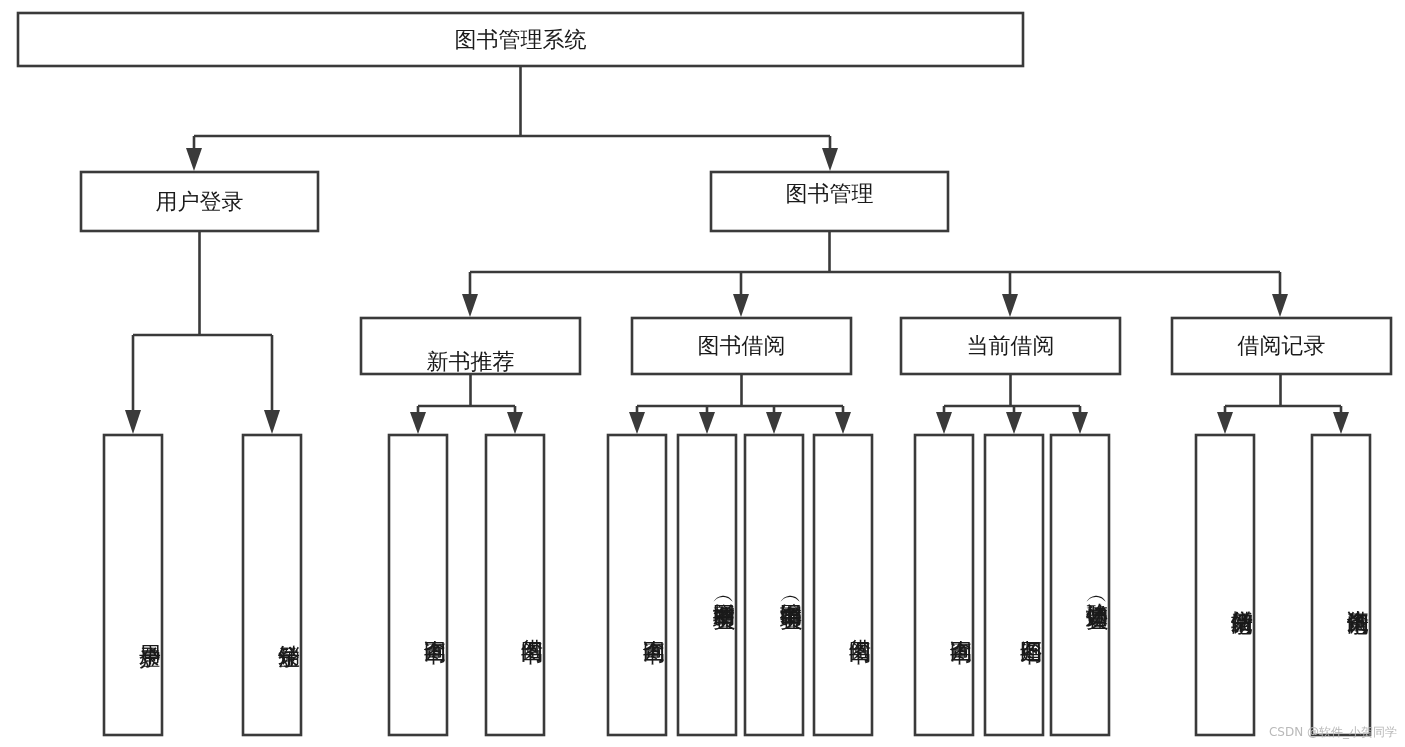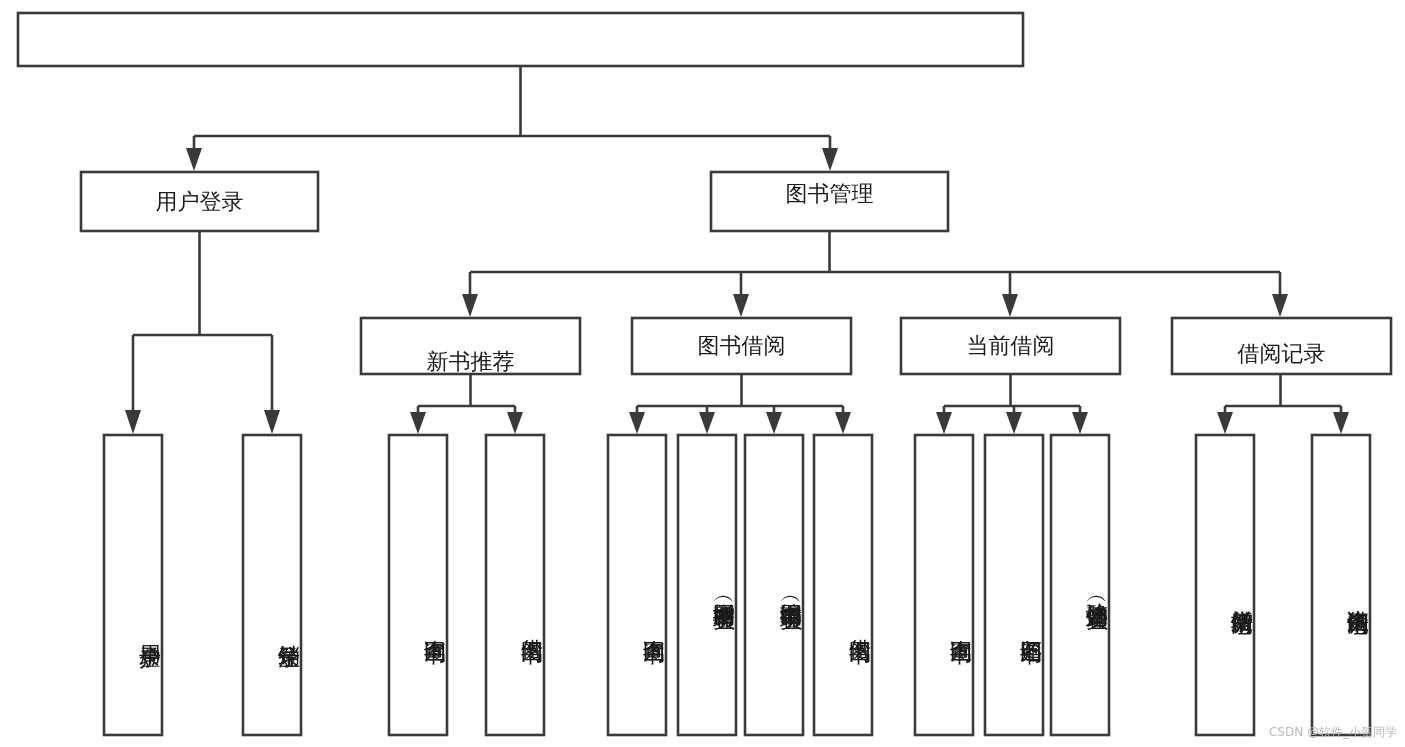--- a/index.html
+++ b/index.html
@@ -180,28 +180,29 @@
     <rect class="node-rect" x="678" y="435" width="58" height="300"></rect>
     <rect class="node-rect" x="745" y="435" width="58" height="300"></rect>
     <rect class="node-rect" x="814" y="435" width="58" height="300"></rect>
     <rect class="node-rect" x="915" y="435" width="58" height="300"></rect>
     <rect class="node-rect" x="985" y="435" width="58" height="300"></rect>
     <rect class="node-rect" x="1051" y="435" width="58" height="300"></rect>
     <rect class="node-rect" x="1196" y="435" width="58" height="300"></rect>
     <rect class="node-rect" x="1312" y="435" width="58" height="300"></rect>
   </svg>
 
+  <div class="horiz-text" style="left:18px; top:13px; width:1005px; height:53px;">图书管理系统</div>
 
   <div class="horiz-text" style="left:81px; top:172px; width:237px; height:59px;">用户登录</div>
   <div class="horiz-text" style="left:711px; top:172px; width:237px; height:43px;">图书管理</div>
 
   <div class="horiz-text" style="left:361px; top:334px; width:219px; height:56px;">新书推荐</div>
   <div class="horiz-text" style="left:632px; top:318px; width:219px; height:56px;">图书借阅</div>
   <div class="horiz-text" style="left:901px; top:318px; width:219px; height:56px;">当前借阅</div>
-  <div class="horiz-text" style="left:1172px; top:318px; width:219px; height:56px;margin-top:8px;">借阅记录</div>
+  <div class="horiz-text" style="left:1172px; top:318px; width:219px; height:56px;">借阅记录</div>
 
   <div class="vert-text" style="left:104px; top:523px; width:58px; height:212px;">用户登录</div>
   <div class="vert-text" style="left:243px; top:523px; width:58px; height:212px;">注销登录</div>
   <div class="vert-text" style="left:389px; top:513px; width:58px; height:222px;">查询图书</div>
   <div class="vert-text" style="left:486px; top:513px; width:58px; height:222px;">借阅图书</div>
   <div class="vert-text" style="left:608px; top:513px; width:58px; height:222px;">查询图书</div>
   <div class="vert-text" style="left:678px; top:443px; width:58px; height:292px;">新增图书（管理员）</div>
   <div class="vert-text" style="left:745px; top:443px; width:58px; height:292px;">编辑图书（管理员）</div>
   <div class="vert-text" style="left:814px; top:513px; width:58px; height:222px;">借阅图书</div>
   <div class="vert-text" style="left:915px; top:513px; width:58px; height:222px;">查询图书</div>

